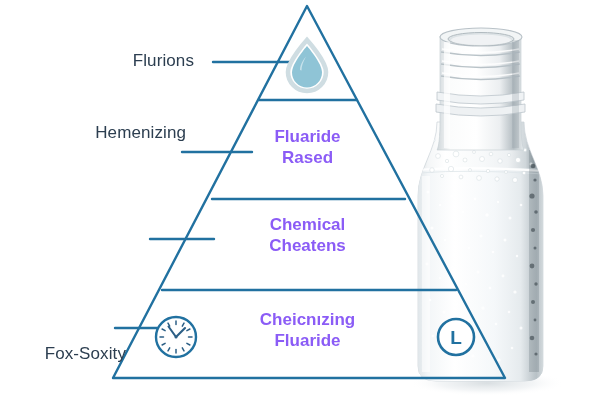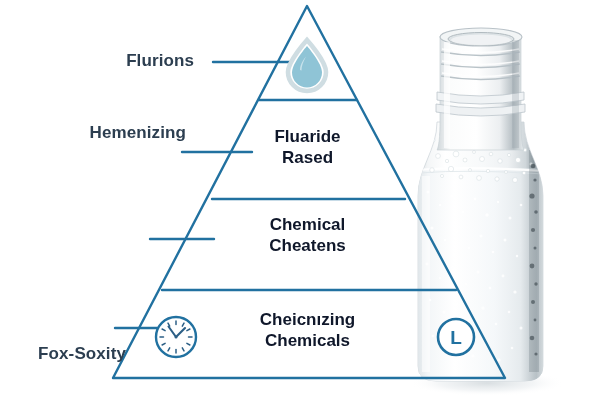--- a/index.html
+++ b/index.html
@@ -17,36 +17,36 @@
     position: relative;
     width: 615px;
     height: 410px;
     background: #ffffff;
   }
 
   
   .callout-label {
     position: absolute;
     color: #2c3e50;
-    font-weight: bold;
+    font-weight: normal;
     font-size: 17px;
     letter-spacing: 0.1px;
     white-space: nowrap;
     text-align: right;
     line-height: 1;
   }
   #label-flurions   { right: 421px; top: 52px;  }
   #label-hemenizing { right: 429px; top: 124px; }
   #label-hotclaxity { right: 462px; top: 228px; }
   #label-foxsoxity  { right: 489px; top: 315px; margin-top: 30px; }
 
   
   .tier-text {
     position: absolute;
-    color: #0f172a;
+    color: #8b5cf6;
     font-weight: bold;
     font-size: 17px;
     line-height: 1.22;
     text-align: center;
     white-space: pre-line;
     width: 260px;
     left: 50%;
     transform: translateX(-50%);
   }
   #tier-text-2 { top: 127px; margin-left: 0px; }
@@ -298,15 +298,15 @@
 
   <div class="callout-label" id="label-flurions">Flurions</div>
   <div class="callout-label" id="label-hemenizing">Hemenizing</div>
   <div class="callout-label" id="label-foxsoxity">Fox-Soxity</div>
 
   <div class="tier-text" id="tier-text-2">Fluaride
 Rased</div>
   <div class="tier-text" id="tier-text-3">Chemical
 Cheatens</div>
   <div class="tier-text" id="tier-text-4">Cheicnızing
-Chemicals</div>
+Fluaride</div>
 
 </div>
 
 </body></html>

